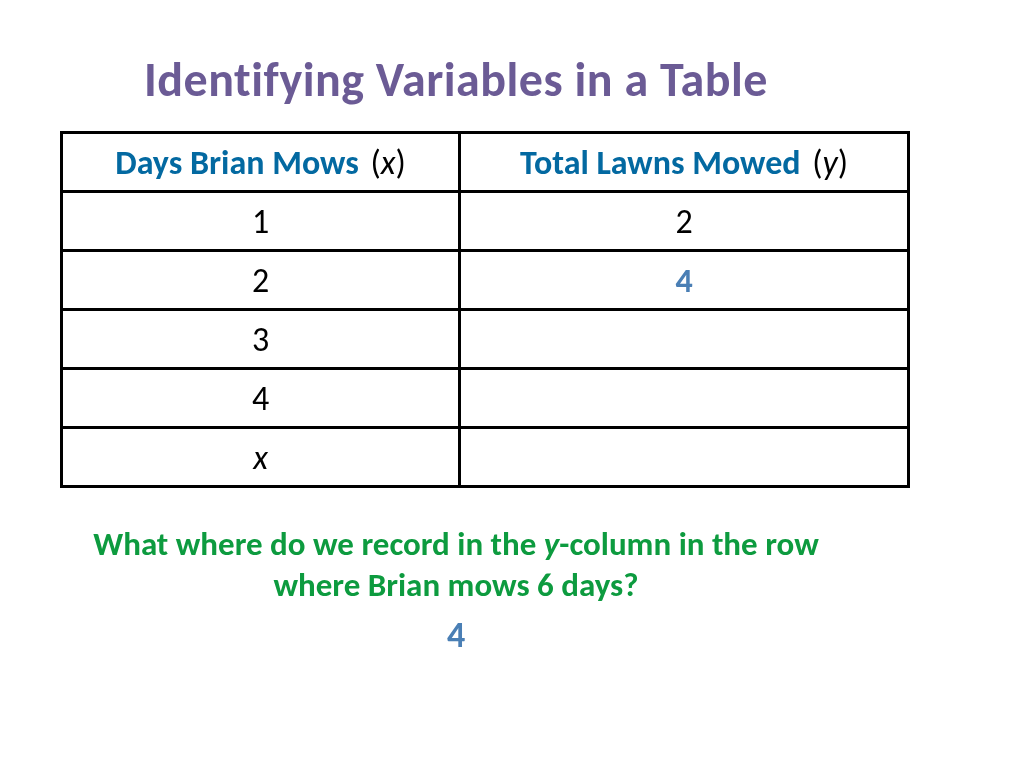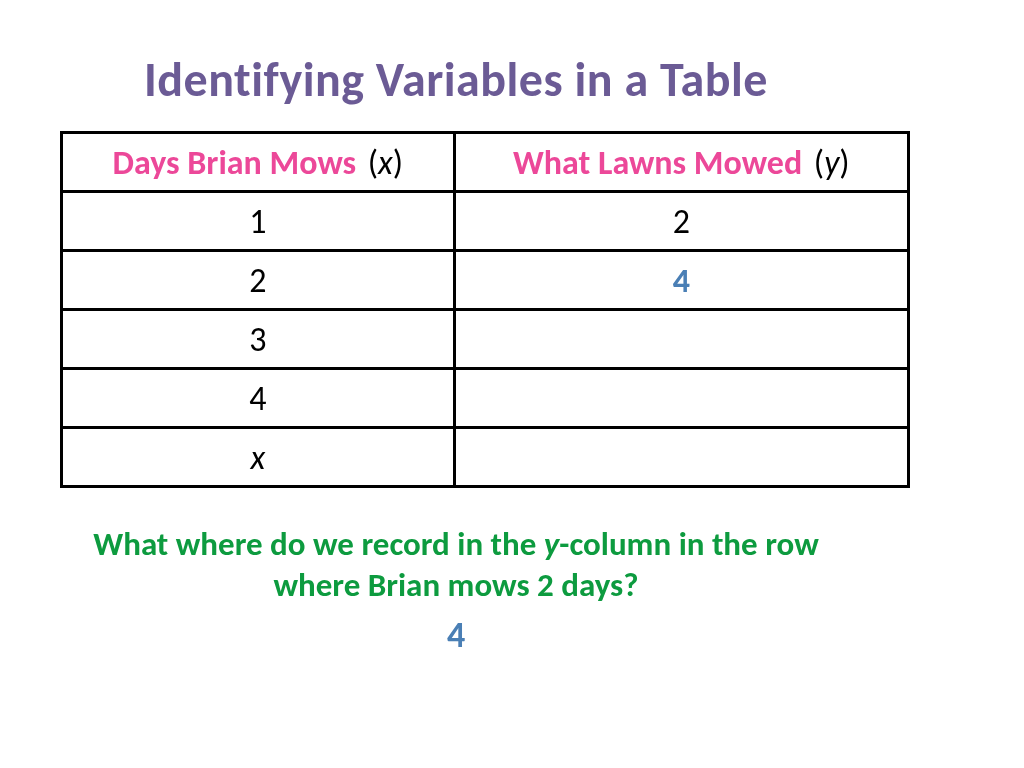--- a/index.html
+++ b/index.html
@@ -37,21 +37,21 @@
     text-align: center;
     font-size: 34px;
     vertical-align: middle;
     padding: 0;
   }
   table.data tr.hdr td {
     font-weight: 700;
     white-space: nowrap;
   }
   .hdr-label {
-    color: #ec4899;
+    color: #0369a1;
   }
   .hdr-var {
     color: #000;
     font-weight: 400;
     margin-left: 4px;
   }
   .hdr-var .paren {
     font-style: normal;
   }
   .hdr-var .v {
@@ -90,21 +90,21 @@
   <div class="title">Identifying Variables in a Table</div>
 
   <table class="data">
     <tbody>
         <tr class="hdr">
       <td>
         <span class="hdr-label">Days Brian Mows</span>
         <span class="hdr-var"><span class="paren">(</span><span class="v">x</span><span class="paren">)</span></span>
       </td>
       <td>
-        <span class="hdr-label">What Lawns Mowed</span>
+        <span class="hdr-label">Total Lawns Mowed</span>
         <span class="hdr-var"><span class="paren">(</span><span class="v">y</span><span class="paren">)</span></span>
       </td>
     </tr>
     </tbody>
       <tbody id="rows">
         <tr>
           <td>1</td>
           <td>2</td>
         </tr>
         <tr>
@@ -120,18 +120,18 @@
           <td></td>
         </tr>
         <tr>
           <td class="ital">x</td>
           <td></td>
         </tr>
       </tbody>
   </table>
 
   <div class="question">
-    <span>What where do we record in the </span><span class="yv">y</span><span>-column in the row where Brian mows 2 days?</span>
+    <span>What where do we record in the </span><span class="yv">y</span><span>-column in the row where Brian mows 6 days?</span>
   </div>
 
   <div class="answer">4</div>
 
 </div>
 
 </body></html>

